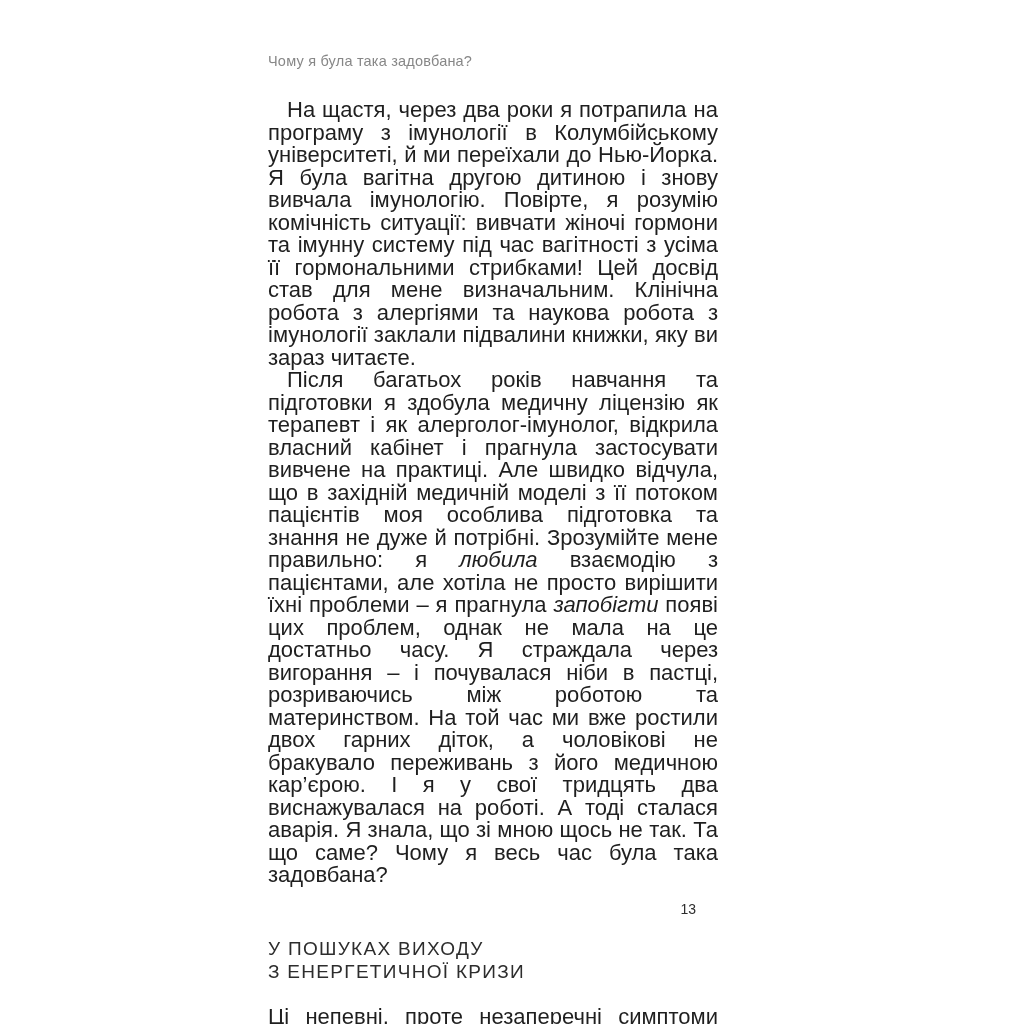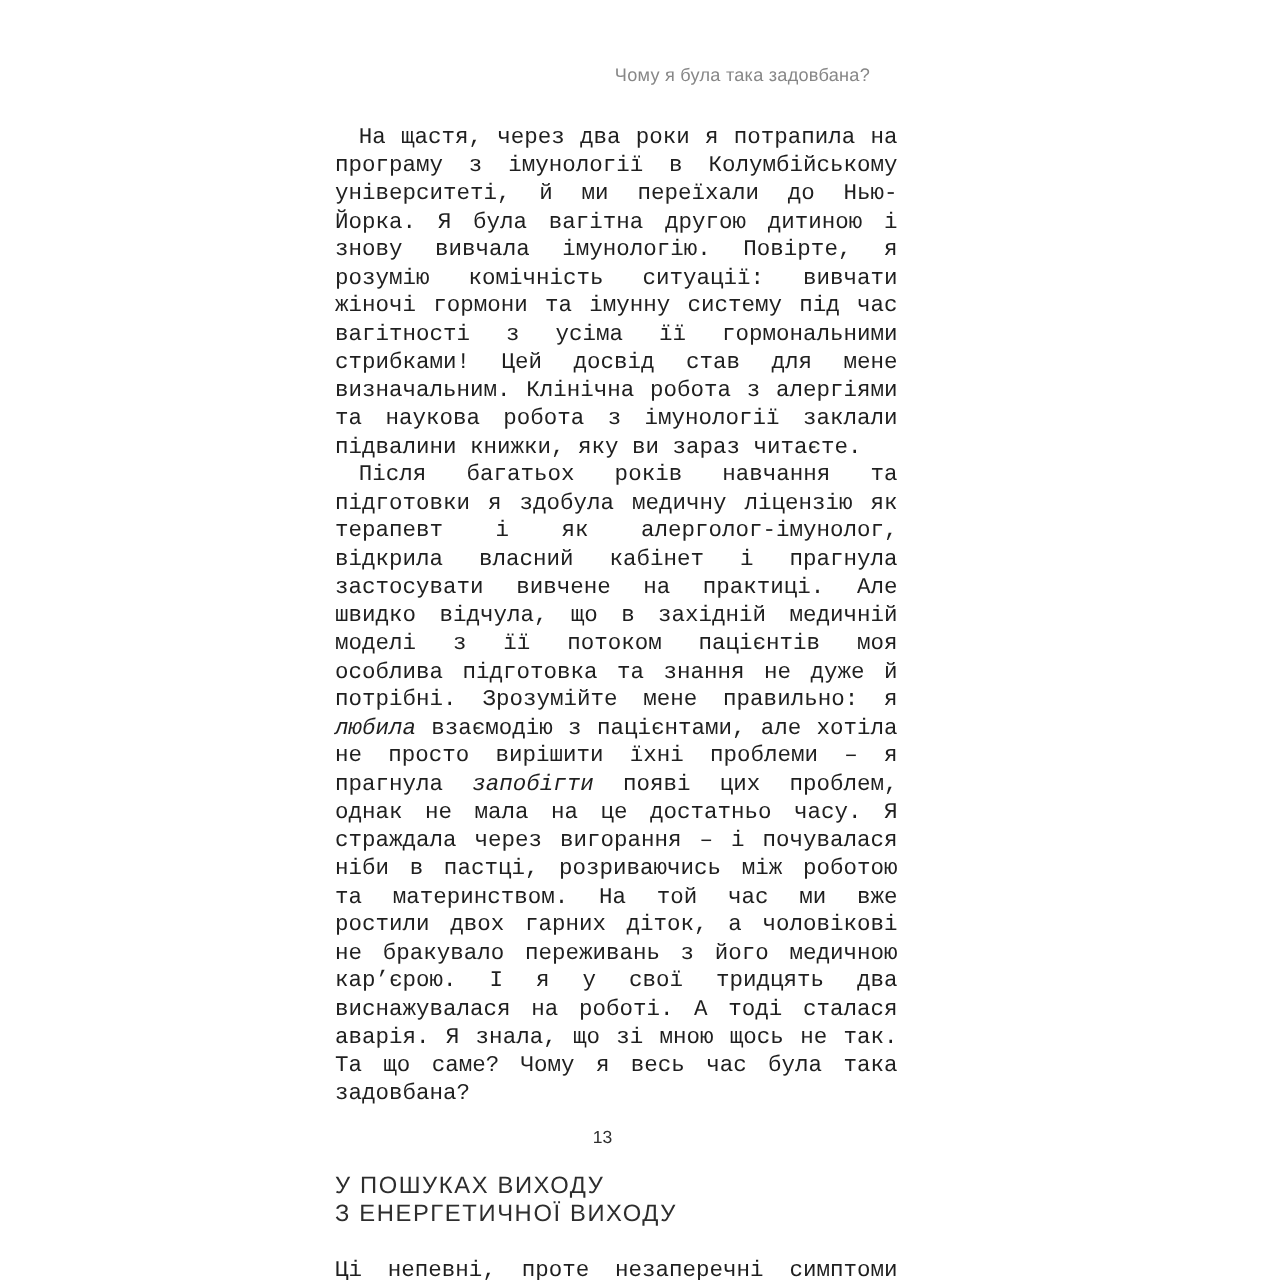--- a/index.html
+++ b/index.html
@@ -9,38 +9,37 @@
     height: 1024px;
     background: #ffffff;
     overflow: hidden;
     font-family: "DejaVu Serif", serif;
   }
   .running-head {
     position: absolute;
     top: 52px;
     left: 268px;
     right: 328px;
-    text-align: right;
     font-family: "Liberation Sans", sans-serif;
     font-size: 14.5px;
     line-height: 18px;
     letter-spacing: 0.2px;
     color: #878787;
   }
   .content {
     position: absolute;
     top: 99px;
     left: 268px;
     width: 450px;
   }
   .para {
     margin: 0;
     text-align: justify;
-    font-family: Liberation Mono, monospace;
-    font-size: 18px;
+    font-family: Liberation Sans, sans-serif;
+    font-size: 22px;
     line-height: 22.5px;
     color: #1f1f1f;
   }
   .para.indent { text-indent: 19px; }
   .para .em { font-style: italic; }
   .section-heading {
     margin-top: 50px;
     padding-right: 21px;
     text-align: left;
     font-family: "Liberation Sans", sans-serif;
@@ -49,21 +48,21 @@
     letter-spacing: 1.3px;
     font-weight: normal;
     color: #2d2d2d;
   }
   .after-heading { margin-top: 23px; }
   .folio {
     position: absolute;
     top: 901px;
     left: 268px;
     right: 328px;
-    text-align: center;
+    text-align: right;
     font-family: "Liberation Sans", sans-serif;
     font-size: 14px;
     color: #2d2d2d;
   }
 </style>
 </head>
 <body>
 
 <div class="page">
 
@@ -71,21 +70,21 @@
 
   <div class="content">
 
     <div id="paras-before">
         <p class="para indent"><span>На щастя, через два роки я потрапила на програму з імунології в Колумбійському університеті, й ми переїхали до Нью-Йорка. Я була вагітна другою дитиною і знову вивчала імунологію. Повірте, я розумію комічність ситуації: вивчати жіночі гормони та імунну систему під час вагітності з усіма її гормональними стрибками! Цей досвід став для мене визначальним. Клінічна робота з алергіями та наукова робота з імунології заклали підвалини книжки, яку ви зараз читаєте.</span></p>
         <p class="para indent"><span>Після багатьох років навчання та підготовки я здобула медичну ліцензію як терапевт і як алерголог-імунолог, відкрила власний кабінет і прагнула застосувати вивчене на практиці. Але швидко відчула, що в західній медичній моделі з її потоком пацієнтів моя особлива підготовка та знання не дуже й потрібні. Зрозумійте мене правильно: я </span><span class="em">любила</span><span> взаємодію з пацієнтами, але хотіла не просто вирішити їхні проблеми – я прагнула </span><span class="em">запобігти</span><span> появі цих проблем, однак не мала на це достатньо часу. Я страждала через вигорання – і почувалася ніби в пастці, розриваючись між роботою та материнством. На той час ми вже ростили двох гарних діток, а чоловікові не бракувало переживань з його медичною кар’єрою. І я у свої тридцять два виснажувалася на роботі. А тоді сталася аварія. Я знала, що зі мною щось не так. Та що саме? Чому я весь час була така задовбана?</span></p>
       </div>
 
     <div class="section-heading">
       <div>У ПОШУКАХ ВИХОДУ</div>
-      <div>З ЕНЕРГЕТИЧНОЇ ВИХОДУ</div>
+      <div>З ЕНЕРГЕТИЧНОЇ КРИЗИ</div>
     </div>
 
     <div id="paras-after" class="after-heading">
         <p class="para"><span>Ці непевні, проте незаперечні симптоми для мене були цілком очевидними, але лікарі не знайшли причини їхньої появи. Я просила друзів, найрозумніших колег із Гарварду та Колумбійського університету, допомогти зрозуміти, чому я так почуваюся. Вони витріщалися на мене</span></p>
       </div>
 
   </div>
 
   <div class="folio">13</div>
 

